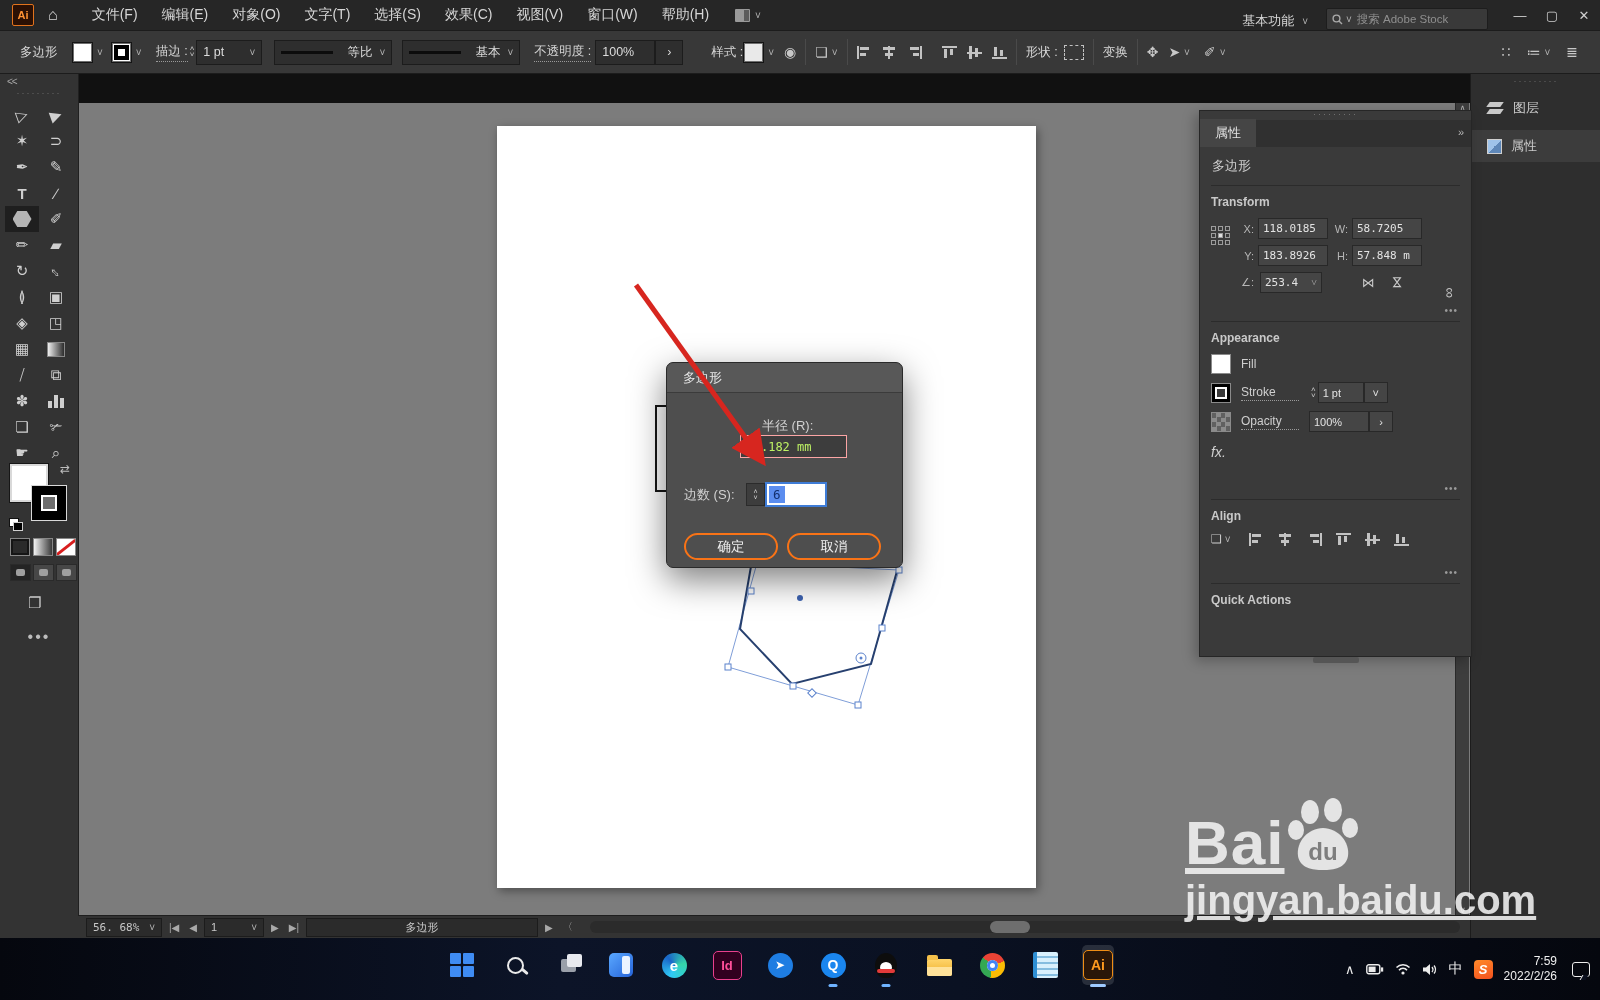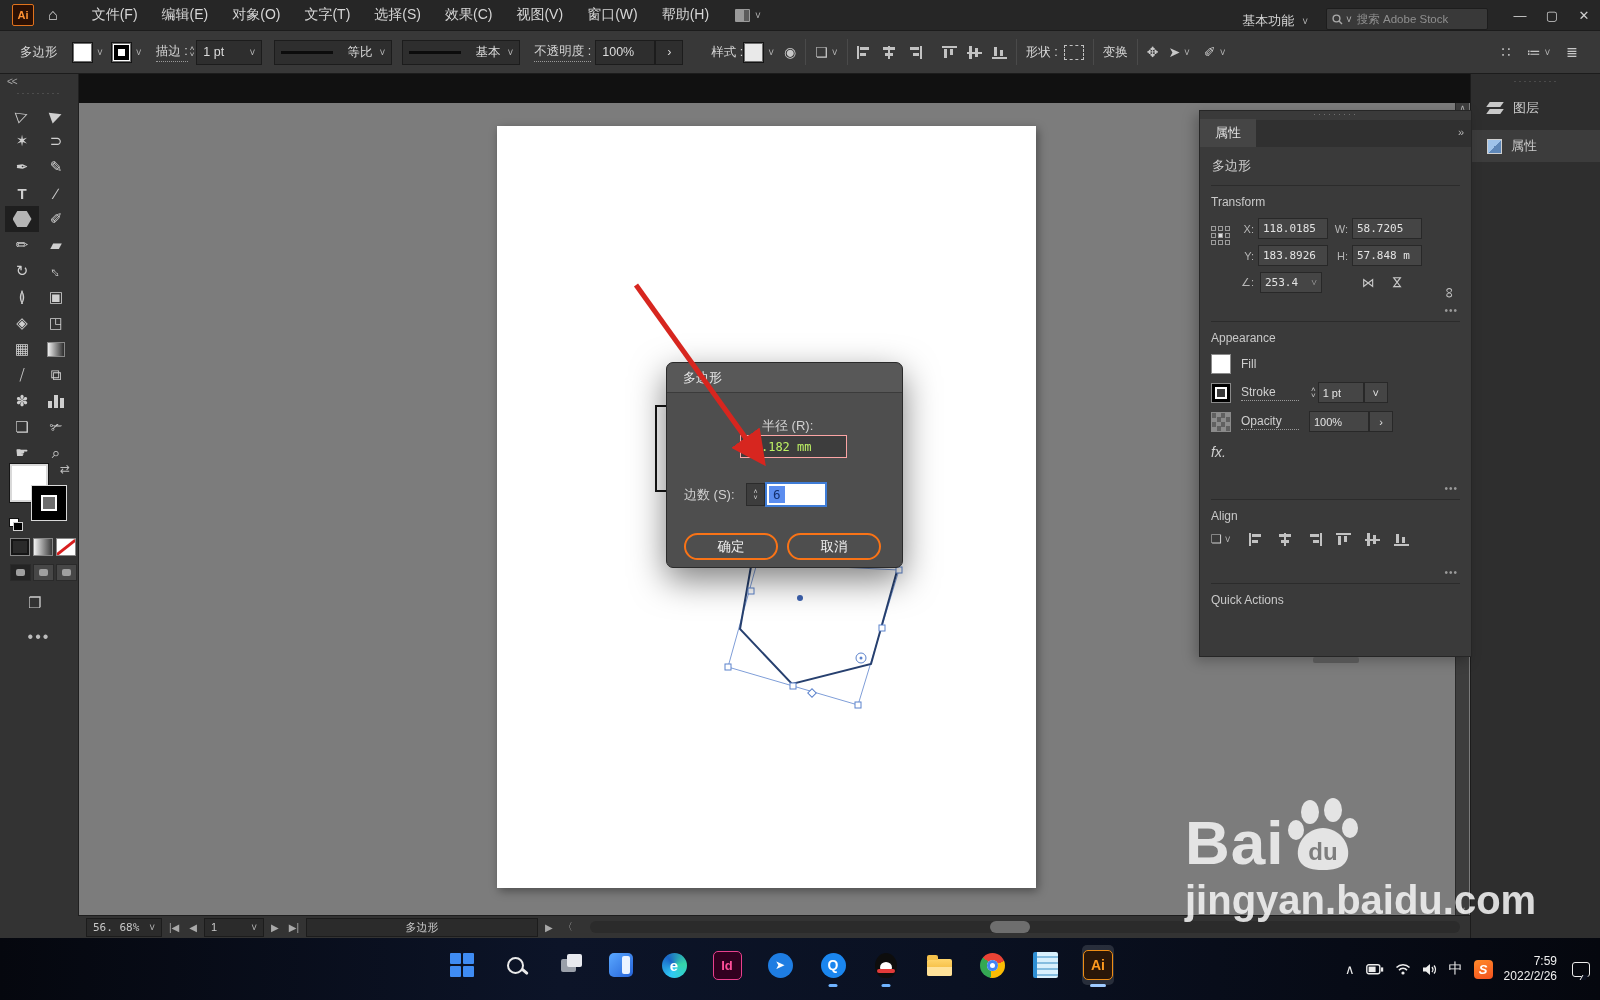--- a/index.html
+++ b/index.html
@@ -120,21 +120,21 @@
   
   .panel{left:1199px;top:110px;width:271px;height:545px;background:#3a3a3a;border:1px solid #262626;
          box-shadow:-4px 4px 12px rgba(0,0,0,.25);z-index:15;font-size:12px;}
   .paneldots{text-align:center;color:#787878;font-size:9px;letter-spacing:2px;height:9px;line-height:7px;}
   .paneltabs{height:27px;background:#303030;display:flex;align-items:flex-end;position:relative;}
   .paneltab{background:#454545;color:#e3e3e3;font-size:13px;padding:5px 15px;}
   .panelcollapse{position:absolute;right:8px;top:6px;color:#b5b5b5;font-size:11px;letter-spacing:-1px;}
   .panelbody{padding:0 11px;}
   .objrow{padding:10px 1px;border-bottom:1px solid #2b2b2b;color:#cfcfcf;font-size:13px;}
   .sect{border-bottom:1px solid #2b2b2b;padding:9px 0 8px;position:relative;}
-  .sect h4{margin:0 0 9px;font-size:12px;font-weight:normal;color:#c9c9c9;}
+  .sect h4{margin:0 0 9px;font-size:12px;font-weight:bold;color:#c9c9c9;}
   .sectmore{position:absolute;right:2px;bottom:5px;color:#9a9a9a;letter-spacing:1px;font-size:10px;}
   .trgrid{display:flex;gap:8px;}
   .refgrid{display:grid;grid-template-columns:repeat(3,5px);grid-template-rows:repeat(3,5px);gap:2px;margin-top:8px;}
   .refgrid span{border:1px solid #9c9c9c;}
   .refgrid span.on{background:#e0e0e0;}
   .xywh{display:grid;grid-template-columns:16px 70px 16px 70px;gap:6px 4px;align-items:center;}
   .flabel{color:#b5b5b5;text-align:right;font-size:11px;}
   .fval{height:19px;background:#454545;border:1px solid #282828;color:#e3e3e3;font-size:11px;
         display:flex;align-items:center;padding:0 4px;overflow:hidden;white-space:nowrap;}
   .anglerow{display:flex;align-items:center;gap:6px;margin-top:6px;}
@@ -167,21 +167,21 @@
   .spinbox{width:17px;height:21px;background:#3d3d3d;border:1px solid #2b2b2b;display:flex;flex-direction:column;
            align-items:center;justify-content:center;color:#d5d5d5;font-size:7px;line-height:6px;}
   .sidesinput{width:56px;height:21px;background:#fff;border:2px solid #3f7cd6;display:flex;align-items:center;padding-left:2px;}
   .selval{background:#5b8def;color:#14306e;font-size:12.5px;padding:1px 4px;}
   .dlgbtns{display:flex;gap:9px;margin:26px 0 0 17px;}
   .pill{width:94px;height:27px;border:2px solid #f97316;border-radius:15px;display:flex;align-items:center;
         justify-content:center;font-size:13.5px;color:#f0f0f0;box-sizing:border-box;}
 
   
   .arrowsvg{left:0;top:0;z-index:30;pointer-events:none;}
-  .watermark{left:1185px;top:798px;width:410px;z-index:33;color:rgba(242,242,242,.88);pointer-events:none;}
+  .watermark{left:1185px;top:798px;width:410px;z-index:33;color:rgba(242,242,242,.88);pointer-events:none;text-decoration:underline;}
   .wmline1{display:flex;align-items:flex-end;gap:2px;font-weight:bold;}
   .wm-bai{font-size:62px;line-height:58px;letter-spacing:1px;}
   .wm-jy{font-size:56px;line-height:58px;}
   .wmurl{font-size:40px;font-weight:bold;letter-spacing:0px;margin-top:6px;white-space:nowrap;}
 
   
   .taskbar{left:0;top:938px;width:1600px;height:62px;z-index:40;
            background:linear-gradient(90deg,#05070e,#0c1428 35%,#0a1122 60%,#05070e);}
   .tbcenter{position:absolute;left:446px;top:7px;display:flex;gap:21px;}
   .tbi{width:32px;height:40px;display:flex;align-items:center;justify-content:center;position:relative;}

